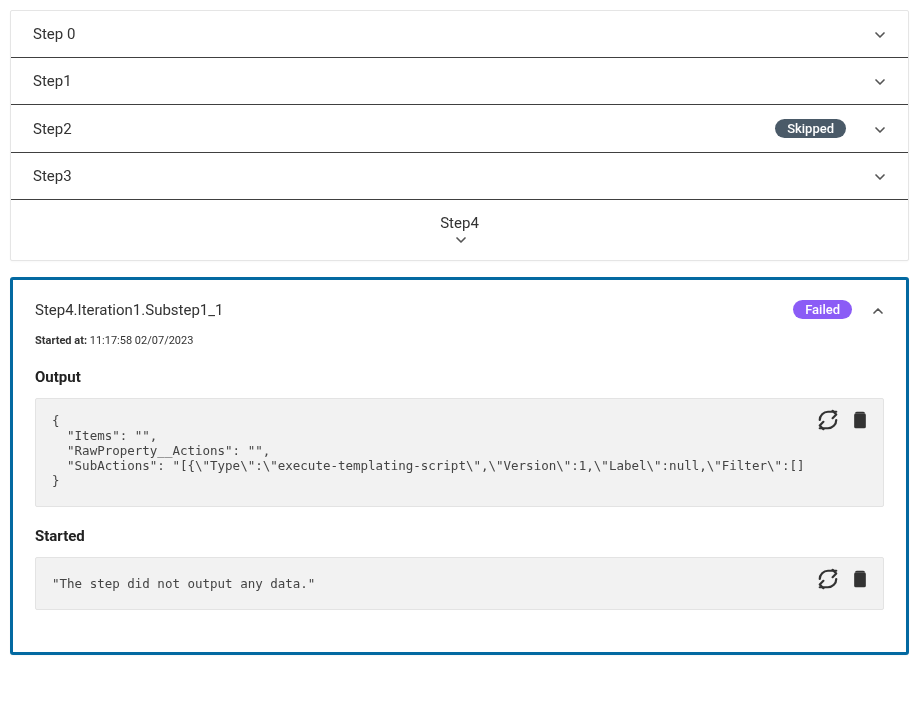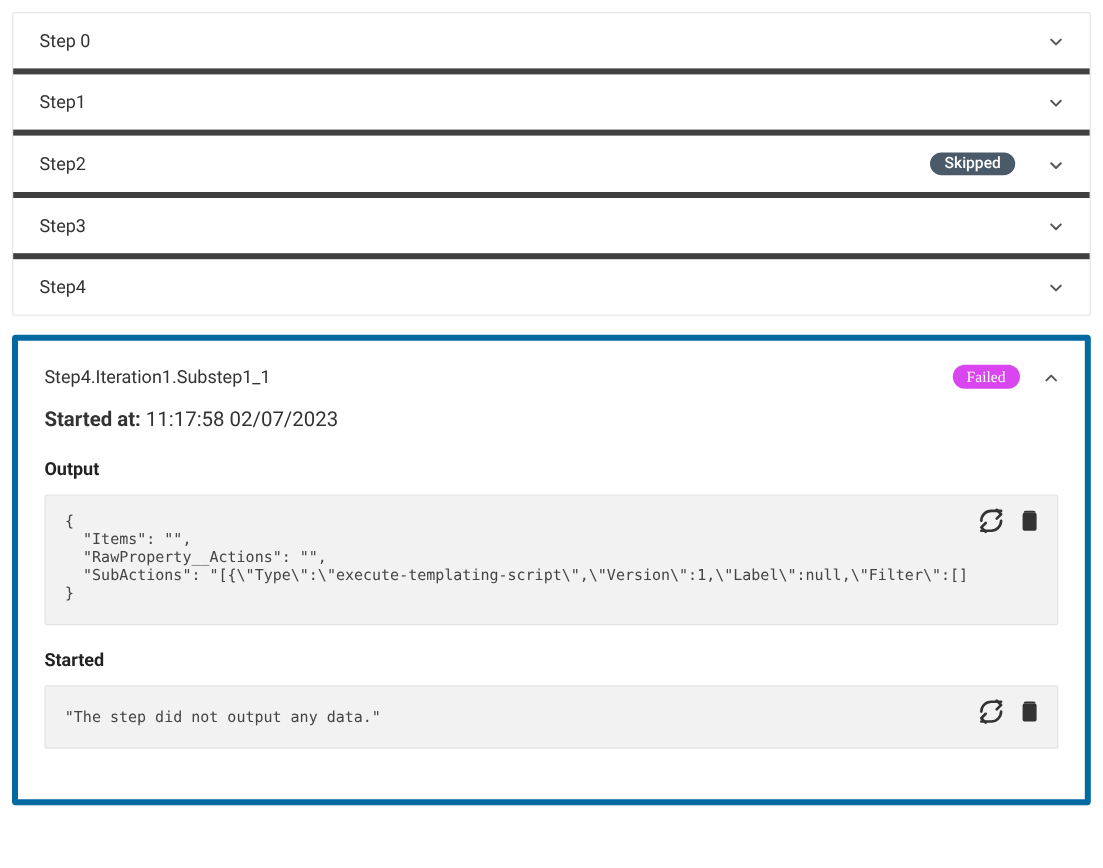--- a/index.html
+++ b/index.html
@@ -15,51 +15,51 @@
     border-radius: 2px;
     background: #fff;
     margin-bottom: 16px;
     box-shadow: 0 1px 2px rgba(0,0,0,0.03);
   }
   .step-row {
     display: flex;
     align-items: center;
     justify-content: space-between;
     padding: 14px 22px;
-    border-bottom: 5px solid #404040;
+    border-bottom: 1px solid #404040;
     cursor: pointer;
   }
-  .step-row:last-child { border-bottom: none; }
+  .step-row:last-child { border-bottom: none; flex-direction: column; }
   .step-label {
     font-size: 15px;
     color: #333;
   }
   .step-right {
     display: flex;
     align-items: center;
     gap: 26px;
   }
   .badge {
     display: inline-block;
     padding: 2px 12px;
     border-radius: 12px;
     font-size: 13px;
     color: #fff;
     font-weight: 500;
   }
   .badge-skipped { background: #4a5a68; }
-  .badge-failed { background: #d946ef; font-family: Liberation Serif, serif; }
+  .badge-failed { background: #8b5cf6; }
   .chevron {
     width: 14px;
     height: 14px;
     flex-shrink: 0;
   }
   .chevron svg { display: block; }
   .detail-panel {
-    border: 5px solid #0369a1;
+    border: 3px solid #0369a1;
     border-radius: 3px;
     background: #fff;
     padding: 0;
     box-shadow: 0 1px 2px rgba(0,0,0,0.04);
   }
   .detail-header {
     display: flex;
     align-items: center;
     justify-content: space-between;
     padding: 20px 22px 14px 22px;
@@ -70,21 +70,21 @@
   }
   .detail-header-right {
     display: flex;
     align-items: center;
     gap: 18px;
   }
   .detail-body {
     padding: 0 22px 22px 22px;
   }
   .meta-line {
-    font-size: 17px;
+    font-size: 11px;
     line-height: 1.5;
     color: #333;
   }
   .meta-line b { font-weight: 700; }
   .meta-block { margin-bottom: 18px; }
   .section-title {
     font-weight: 700;
     font-size: 15px;
     margin: 10px 0 12px 0;
     color: #222;

